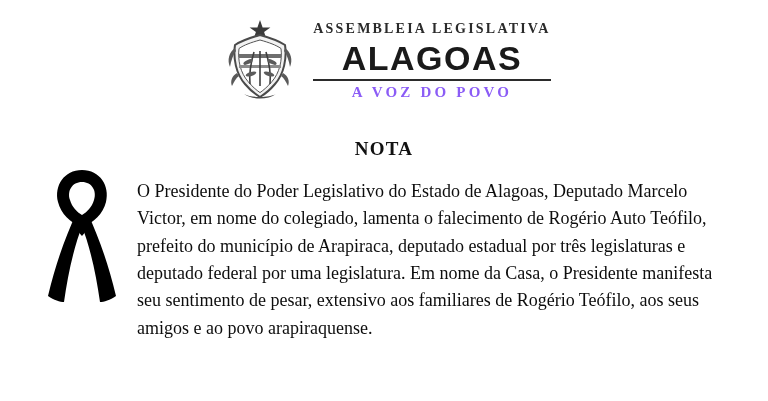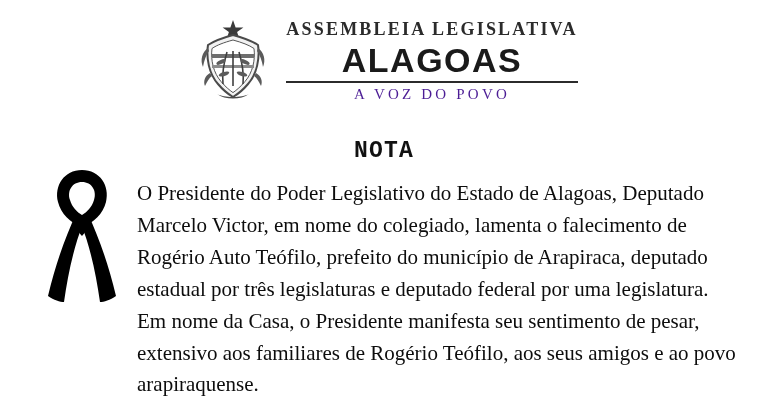--- a/index.html
+++ b/index.html
@@ -48,21 +48,21 @@
   .crest svg { display: block; }
 
   .wordmark {
     display: flex;
     flex-direction: column;
     align-items: center;
     line-height: 1;
   }
   .wordmark-top {
     font-family: "Liberation Serif", serif;
-    font-size: 18px;
+    font-size: 14px;
     letter-spacing: 2.2px;
     font-weight: 700;
     color: #2b2b2b;
     text-transform: uppercase;
     margin-bottom: 6px;
   }
   .wordmark-main {
     font-family: "Liberation Sans", sans-serif;
     font-size: 34px;
     font-weight: 700;
@@ -73,34 +73,34 @@
   .wordmark-rule {
     width: 100%;
     height: 2px;
     background: #2b2b2b;
     margin: 3px 0 4px 0;
   }
   .wordmark-bottom {
     font-family: "Liberation Serif", serif;
     font-size: 15px;
     letter-spacing: 3.2px;
-    font-weight: 400;
-    color: #4c1d95;
+    font-weight: 700;
+    color: #8b5cf6;
     text-transform: uppercase;
   }
 
   
   .nota {
     position: absolute;
     top: 138px;
     left: 0;
     width: 768px;
     text-align: center;
-    font-family: Liberation Mono, monospace;
-    font-size: 23px;
+    font-family: Liberation Serif, serif;
+    font-size: 19px;
     font-weight: 700;
     letter-spacing: 1.2px;
     color: #111111;
   }
 
   
   .ribbon {
     position: absolute;
     left: 36px;
     top: 166px;
@@ -109,21 +109,21 @@
   }
   .ribbon svg { display: block; }
 
   
   .note-body {
     position: absolute;
     left: 137px;
     top: 178px;
     width: 600px;
     font-family: "Liberation Serif", serif;
-    font-size: 21px;
+    font-size: 18px;
     line-height: 1.52;
     color: #0d0d0d;
     text-align: left;
   }
 </style>
 </head>
 <body>
 
 <div class="page">
 

